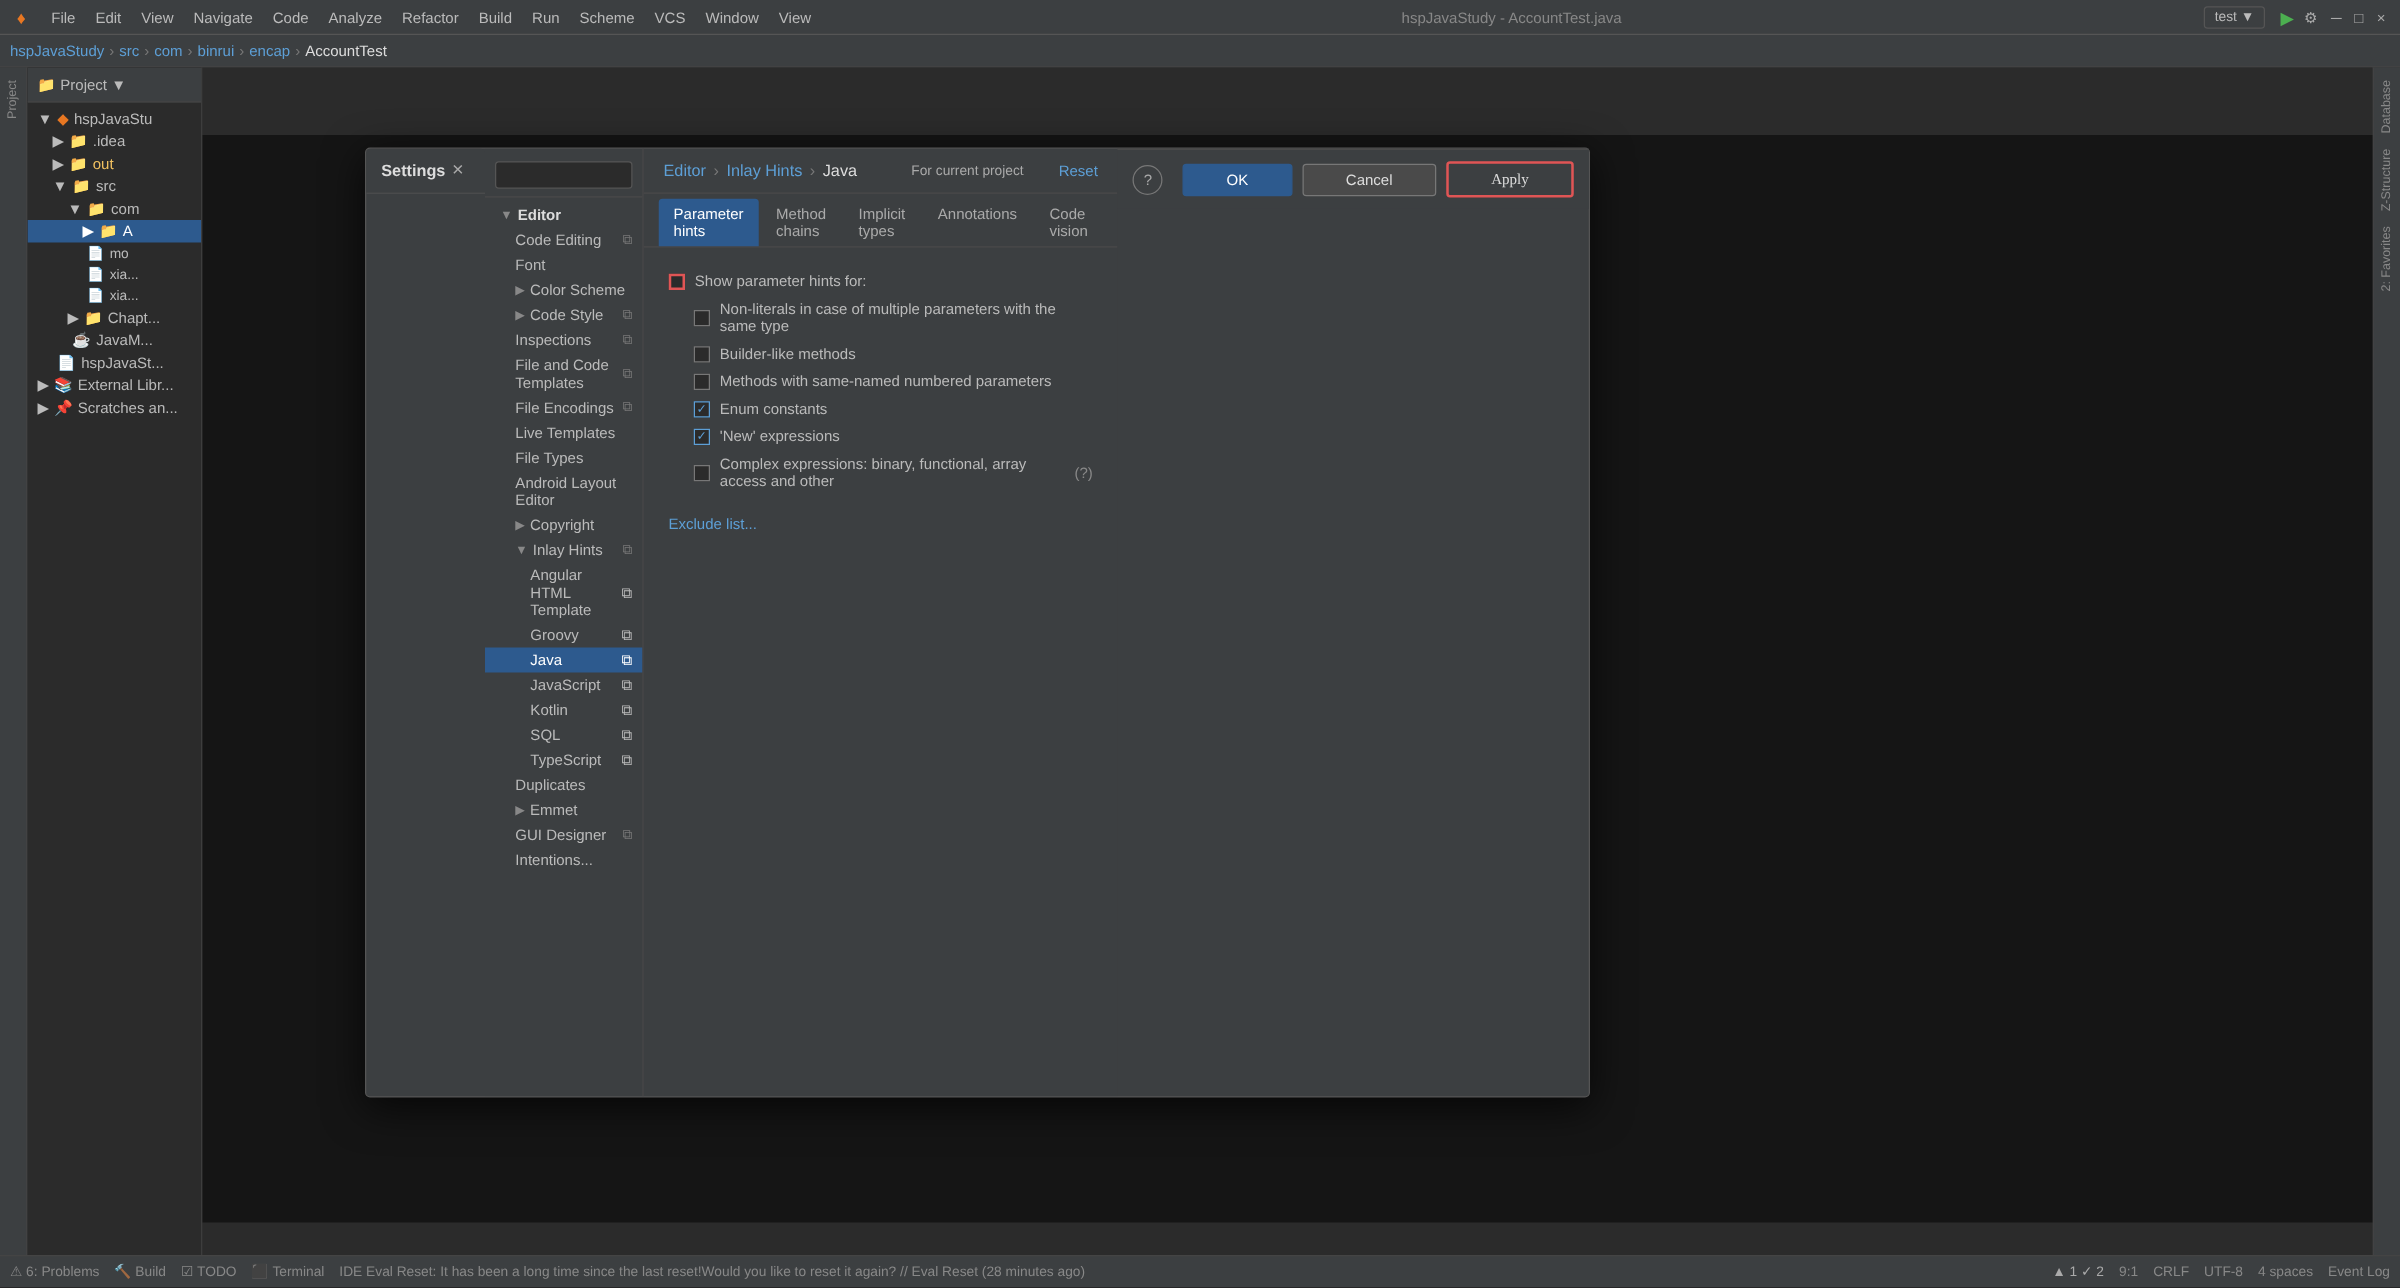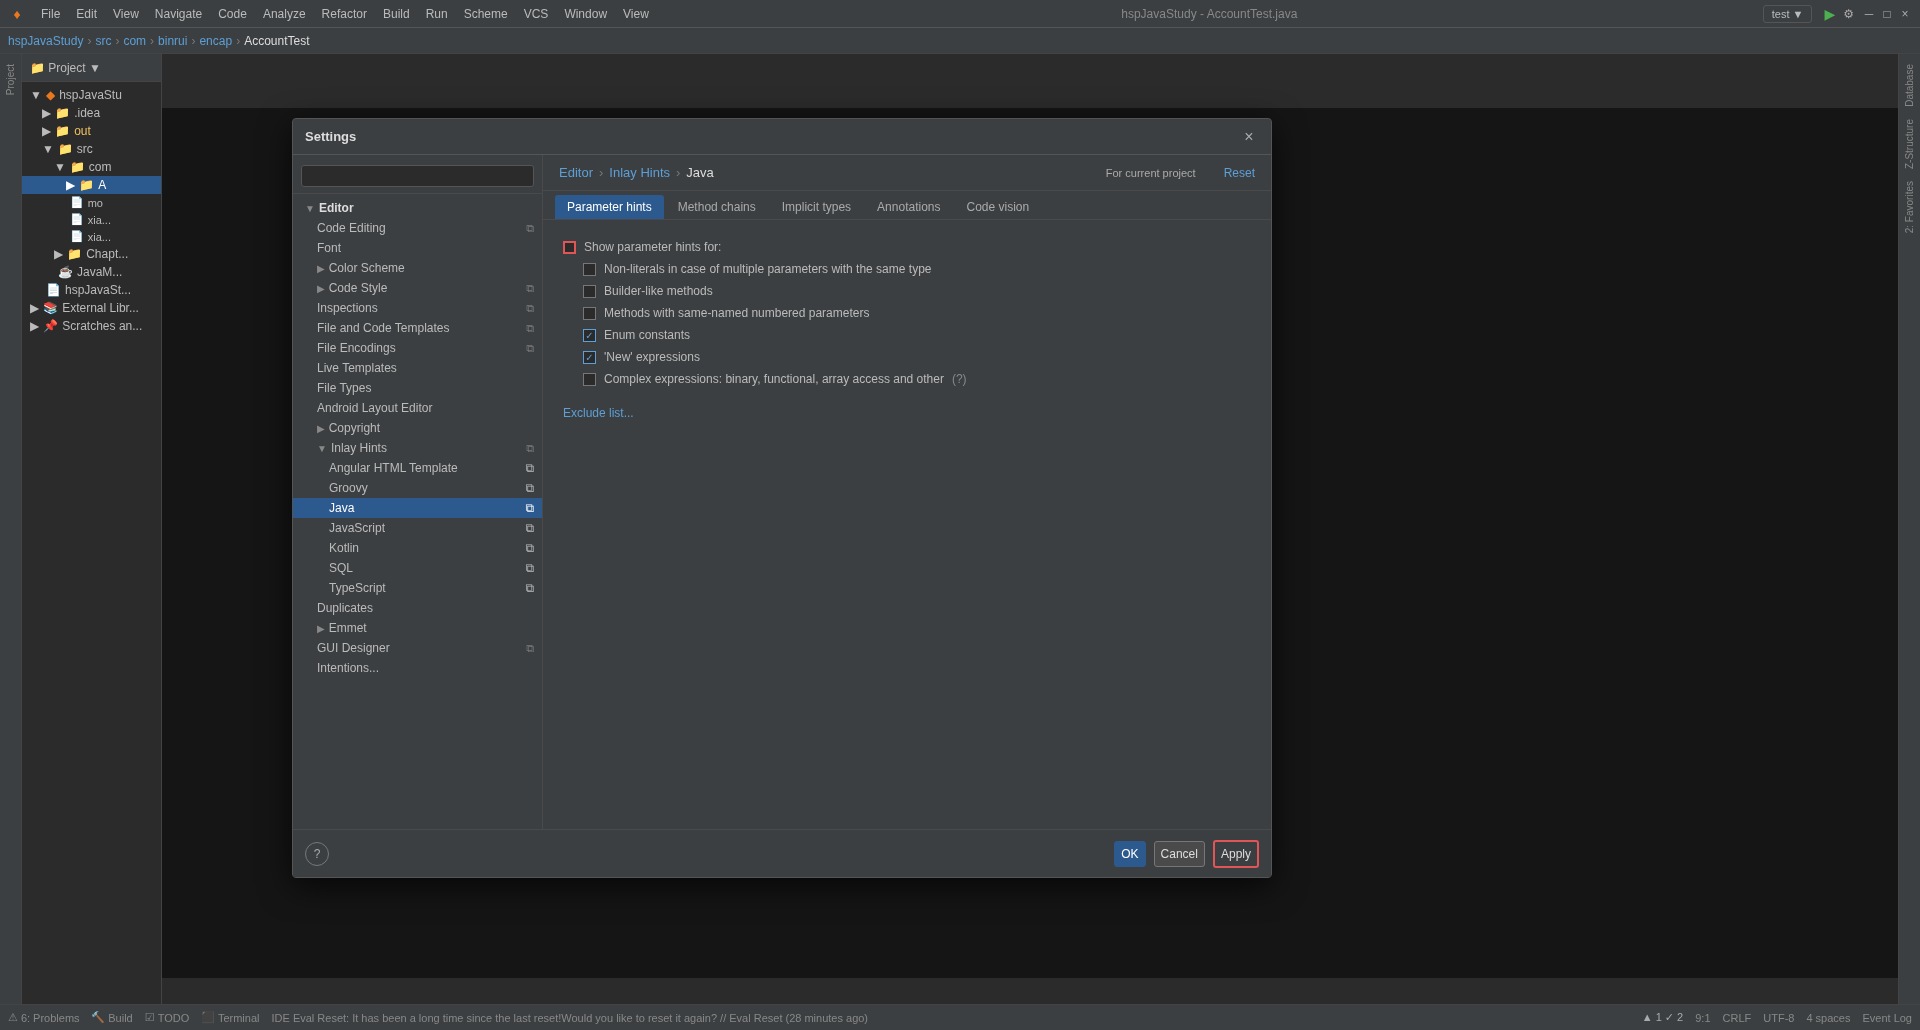--- a/index.html
+++ b/index.html
@@ -119,21 +119,21 @@
       padding-top: 10px;
     }
 
     .settings-dialog {
       width: 980px;
       height: 760px;
       background: #3c3f41;
       border: 1px solid #555;
       border-radius: 4px;
       display: flex;
-      flex-direction: column;
+      flex-direction: row;
       box-shadow: 0 8px 32px rgba(0,0,0,0.7);
     }
 
     .dialog-titlebar {
       height: 36px;
       background: #3c3f41;
       border-bottom: 1px solid #555;
       display: flex;
       align-items: center;
       padding: 0 12px;
@@ -329,37 +329,38 @@
       border: 1px solid #777;
       background: transparent;
       color: #aaa;
       cursor: pointer;
       display: flex; align-items: center; justify-content: center;
       font-size: 12px;
       margin-right: auto;
     }
     .footer-spacer { flex: 1; }
     .btn {
-      padding: 5px 6px;
+      padding: 5px 34px;
       border-radius: 3px;
       font-size: 12px;
       cursor: pointer;
       border: 1px solid #777;
       color: #ddd;
       background: #4a4a4a;
     }
     .btn-primary {
       background: #2d5a8e;
       border-color: #2d5a8e;
       color: white;
     }
     .btn-apply {
       background: #3c3f41;
       border: 2px solid #e05555;
       color: #ddd;
+      font-family: Liberation Serif, serif;
     }
 
     
     .status-bar {
       height: 26px;
       background: #3c3f41;
       border-top: 1px solid #444;
       display: flex;
       align-items: center;
       padding: 0 8px;

